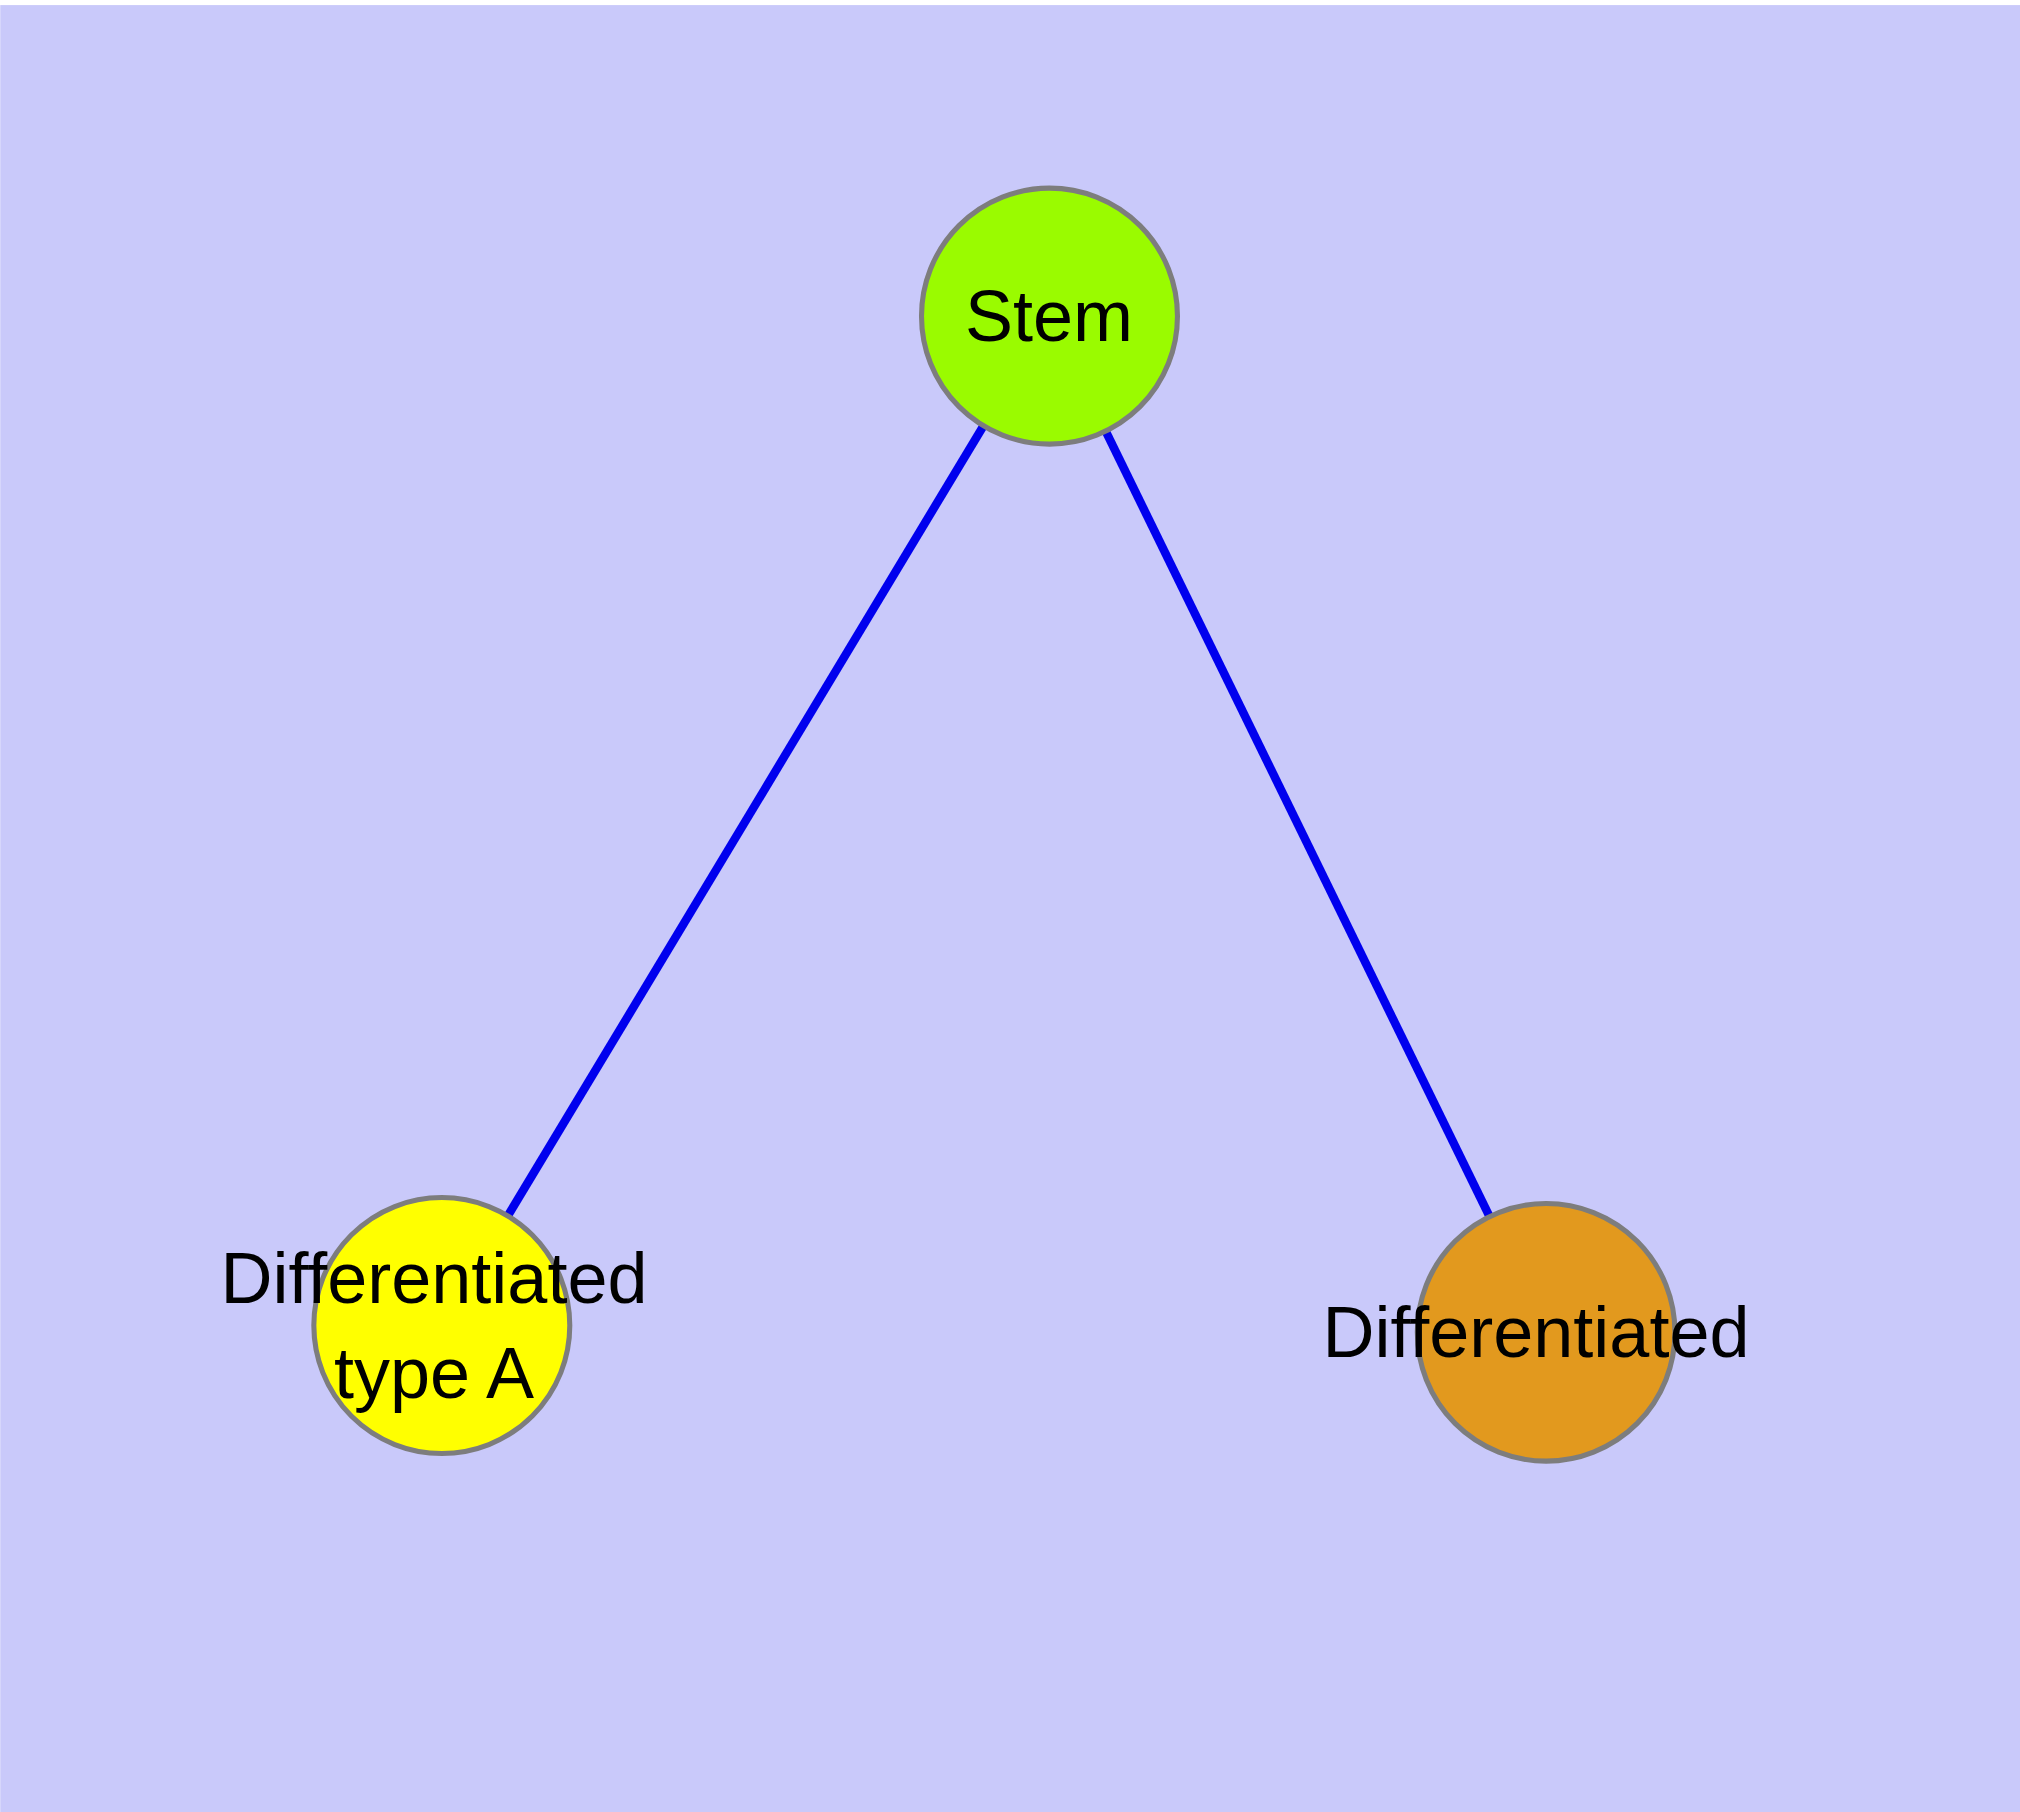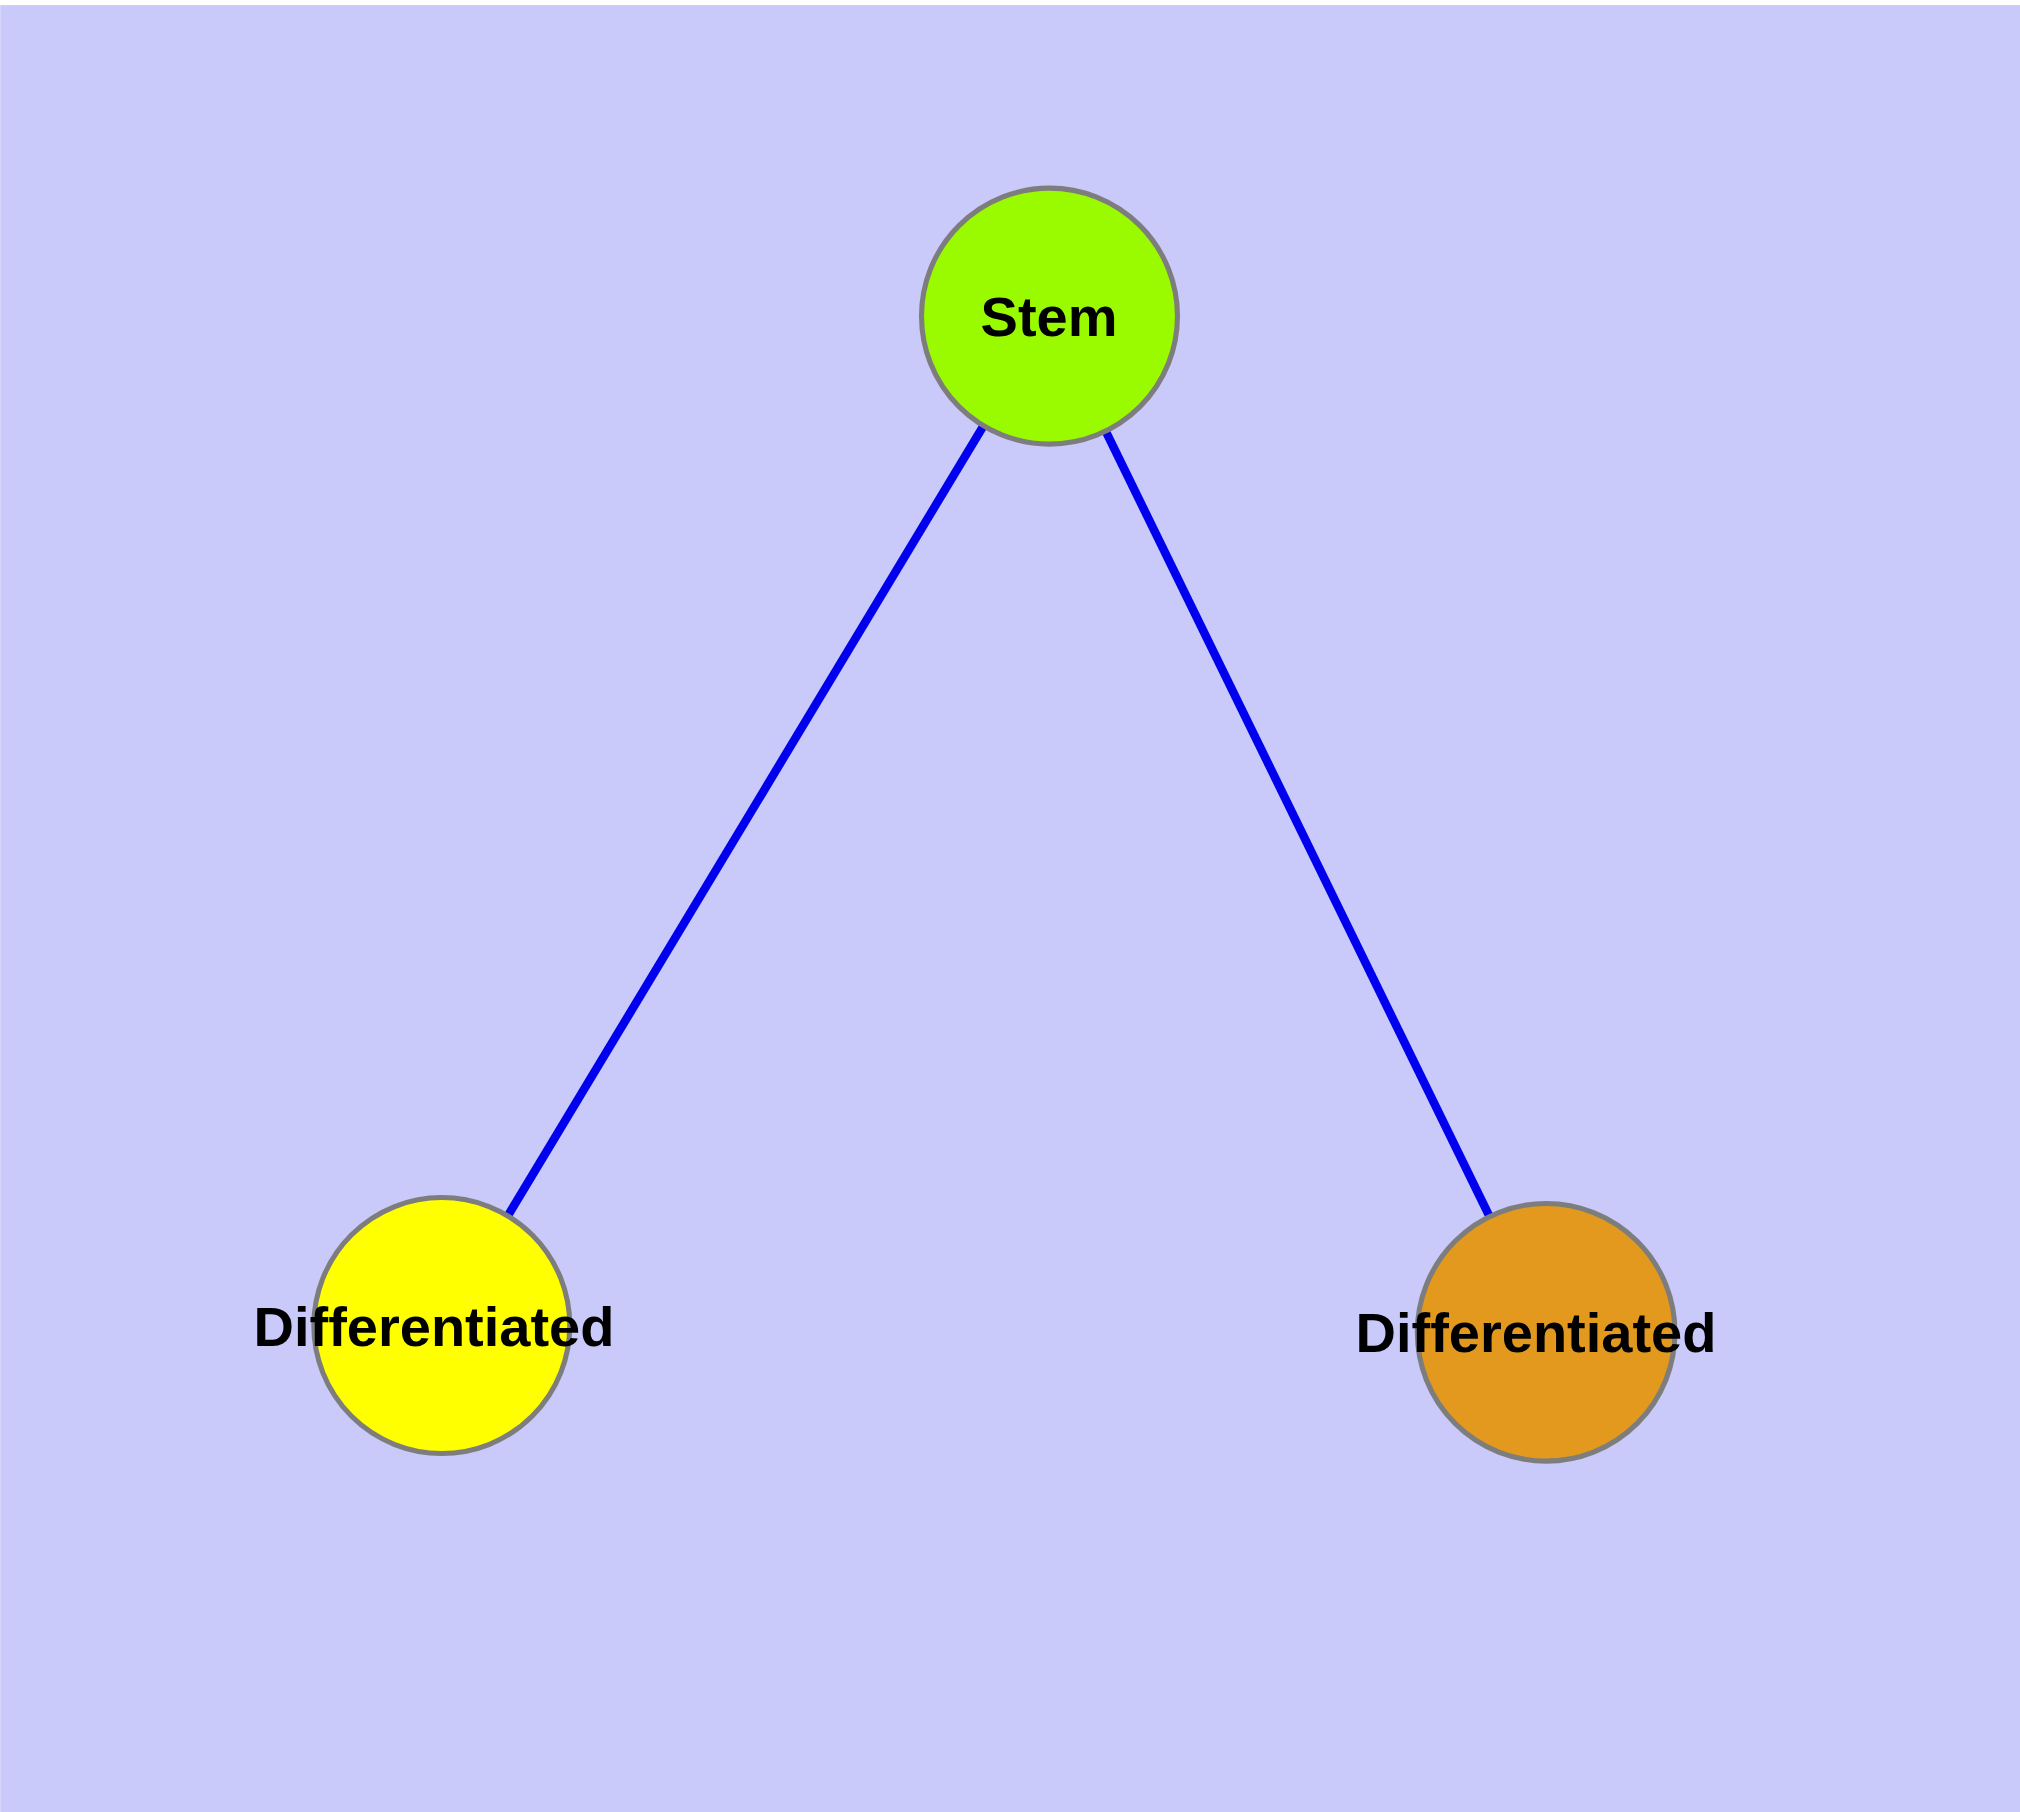--- a/index.html
+++ b/index.html
@@ -18,22 +18,22 @@
   .stage svg {
     position: absolute;
     left: 0;
     top: 0;
     display: block;
   }
   .node-label {
     position: absolute;
     transform: translate(-50%, -50%);
     color: #000000;
-    font-weight: bold;
-    font-size: 56px;
+    font-weight: normal;
+    font-size: 72px;
     line-height: 95px;
     text-align: center;
     white-space: nowrap;
     letter-spacing: 0px;
   }
   .node-label div {
     white-space: nowrap;
     text-align: center;
   }
 </style>
@@ -51,20 +51,21 @@
 
     <circle cx="1238" cy="373" r="151" stroke-width="6" fill="#9AFB00" stroke="#7D7D7D"></circle>
     <circle cx="521" cy="1564" r="151" stroke-width="6" fill="#FFFF00" stroke="#7D7D7D"></circle>
     <circle cx="1824" cy="1572" r="152" stroke-width="6" fill="#E2991E" stroke="#7D7D7D"></circle>
   </svg>
 
   <div class="node-label" style="left:1049px; top:316px;">Stem</div>
 
   <div class="node-label" style="left:434px; top:1326px;">
     <div>Differentiated</div>
+    <div>type A</div>
   </div>
 
   <div class="node-label" style="left:1536px; top:1332px;">
     <div>Differentiated</div>
   </div>
 
 </div>
 
 
 </body></html>

